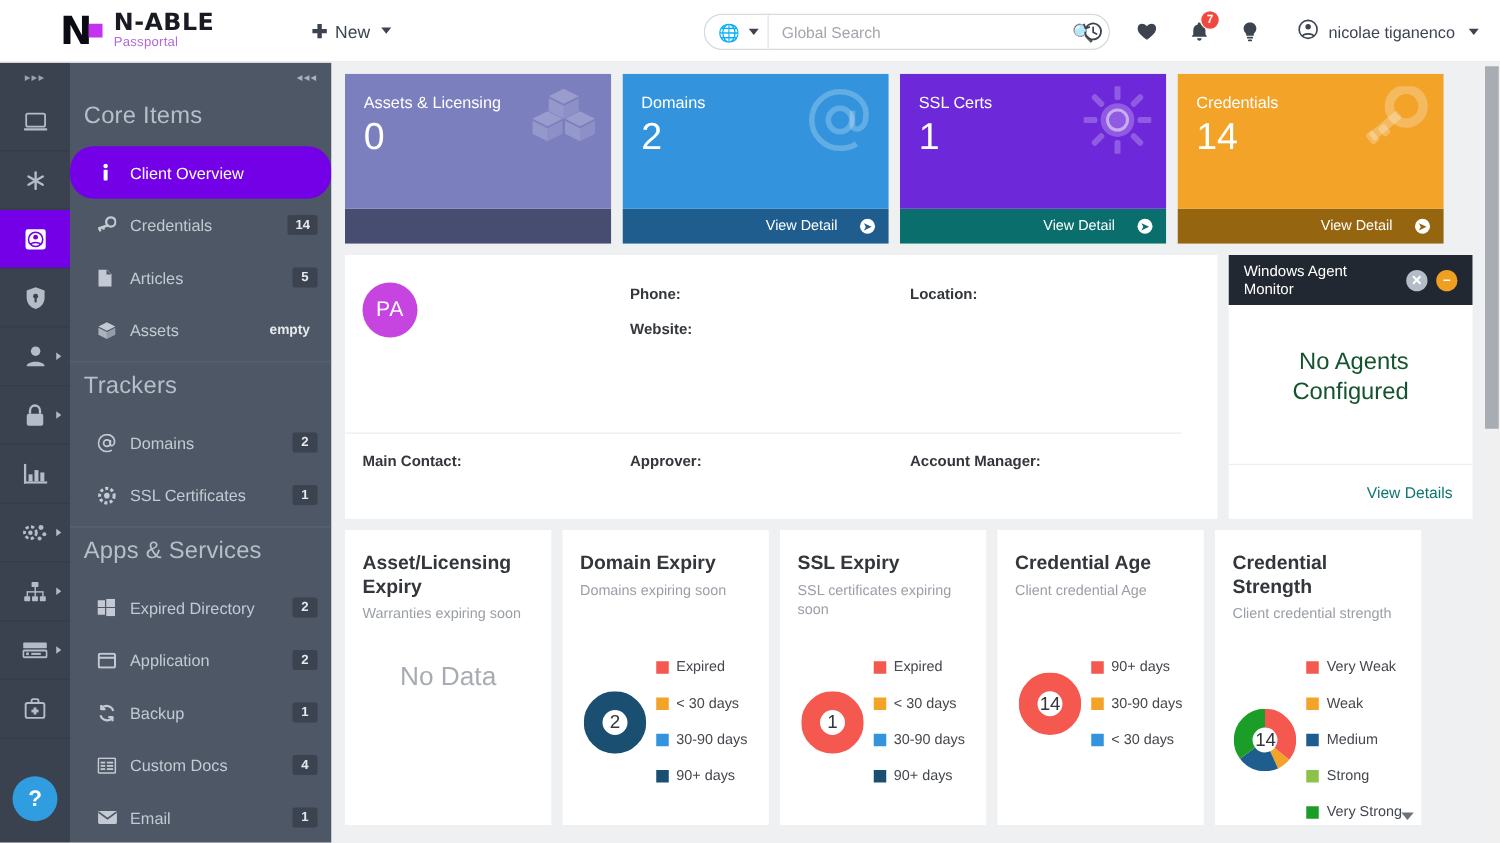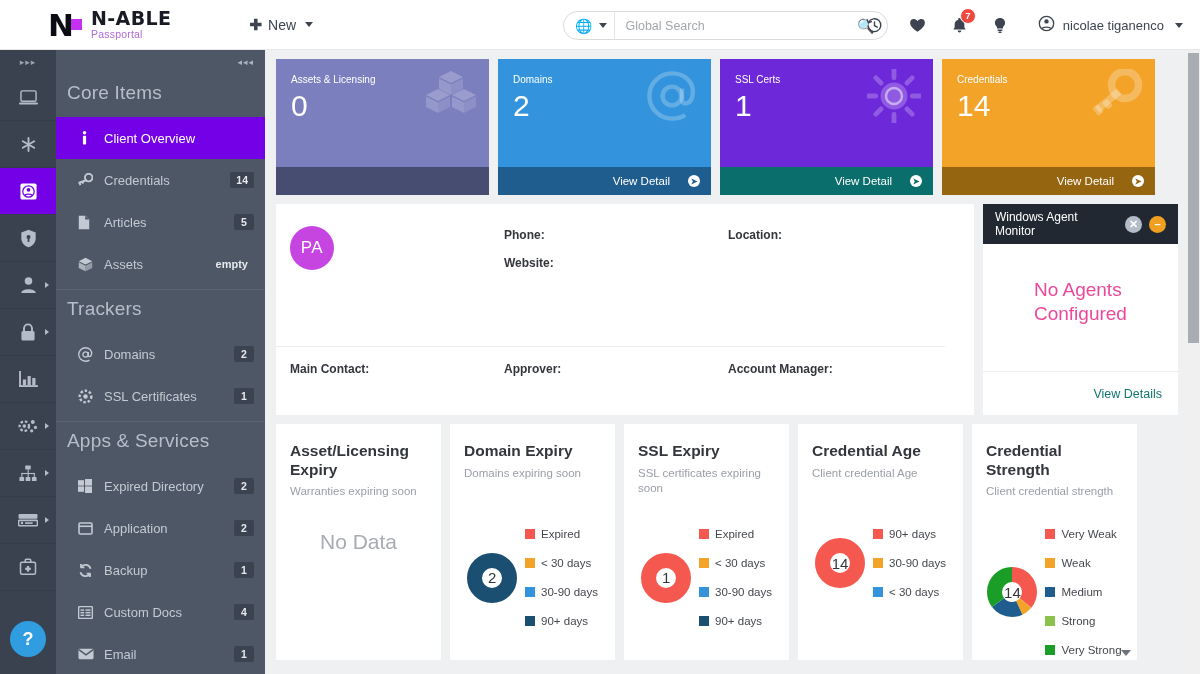--- a/index.html
+++ b/index.html
@@ -115,21 +115,21 @@
   .sb-collapse {
     height: 24px; display: flex; align-items: center; justify-content: flex-end;
     padding-right: 11px; color: #aab2bd; font-size: 9px; letter-spacing: 1px; cursor: pointer;
   }
   .sb-group {
     font-size: 19px; color: #b6bec9; padding: 8px 0 13px 11px;
     font-weight: 300; letter-spacing: .2px;
   }
   .sb-item {
     height: 42px; display: flex; align-items: center;
-    padding: 0 11px 0 22px; color: #c3cad3; font-size: 13px; cursor: pointer;
+    padding: 0 11px 0 22px; color: #c3cad3; font-size: 13px; cursor: pointer; border-radius: 19px;
   }
   .sb-item.active { background: #7300e6; color: #fff; }
   .sb-ico { width: 26px; font-size: 13px; flex: none; display: flex; align-items: center; }
   .sb-label { flex: 1; }
   .sb-badge {
     background: #3b4350; color: #e6e9ed; font-size: 10.5px;
     border-radius: 2px; padding: 2px 6px; font-weight: bold; min-width: 20px;
     text-align: center;
   }
   .sb-badge.empty { background: transparent; font-size: 11px; }
@@ -149,21 +149,21 @@
     background: #a8adb3; border-radius: 0;
   }
 
   
   .stats { display: flex; gap: 9px; padding: 9px 22px 0 11px; }
   .stat {
     width: 213px; height: 136px; position: relative;
     overflow: hidden; display: flex; flex-direction: column;
   }
   .stat-body { flex: 1; padding: 15px 0 0 15px; position: relative; }
-  .stat-title { color: #fff; font-size: 10px; margin-bottom: 6px; }
+  .stat-title { color: #fff; font-size: 13px; margin-bottom: 6px; }
   .stat-num { color: #fff; font-size: 30px; font-weight: 300; line-height: 1; }
   .stat-glyph {
     position: absolute; right: 12px; top: 10px; font-size: 48px;
     color: rgba(255,255,255,.22); line-height: 1;
   }
   .stat-foot {
     height: 28px; display: flex; align-items: center; justify-content: flex-end;
     padding-right: 11px; color: #fff; font-size: 11.5px; gap: 18px; cursor: pointer;
   }
   .arr-circ {
@@ -204,21 +204,21 @@
   .agent-title { flex: 1; }
   .ic-btn {
     width: 17px; height: 17px; border-radius: 50%;
     display: flex; align-items: center; justify-content: center;
     font-size: 11px; color: #fff; cursor: pointer; font-weight: bold;
   }
   .ic-x { background: #b4bcc7; }
   .ic-min { background: #f0a020; }
   .agent-body {
     flex: 1; display: flex; align-items: center; justify-content: center;
-    text-align: left; color: #ec4899; font-size: 19px; font-weight: 300;
+    text-align: right; color: #14532d; font-size: 19px; font-weight: 300;
     line-height: 1.25; padding-bottom: 12px;
   }
   .agent-foot {
     height: 44px; border-top: 1px solid #ededed;
     display: flex; align-items: center; justify-content: flex-end;
     padding-right: 16px;
   }
   .agent-link { color: #0f766e; font-size: 12.5px; cursor: pointer; }
 
   

